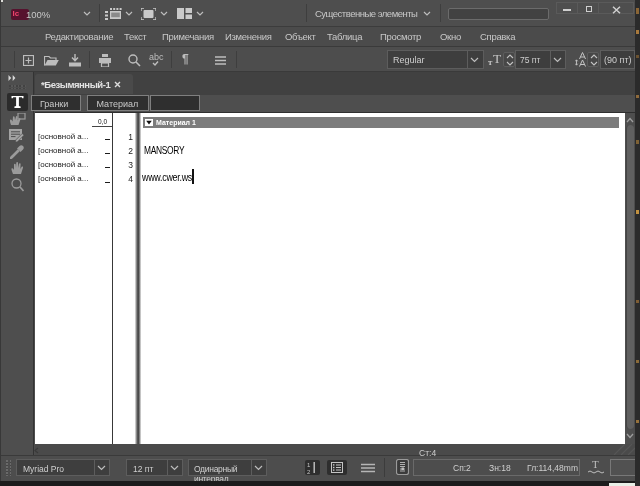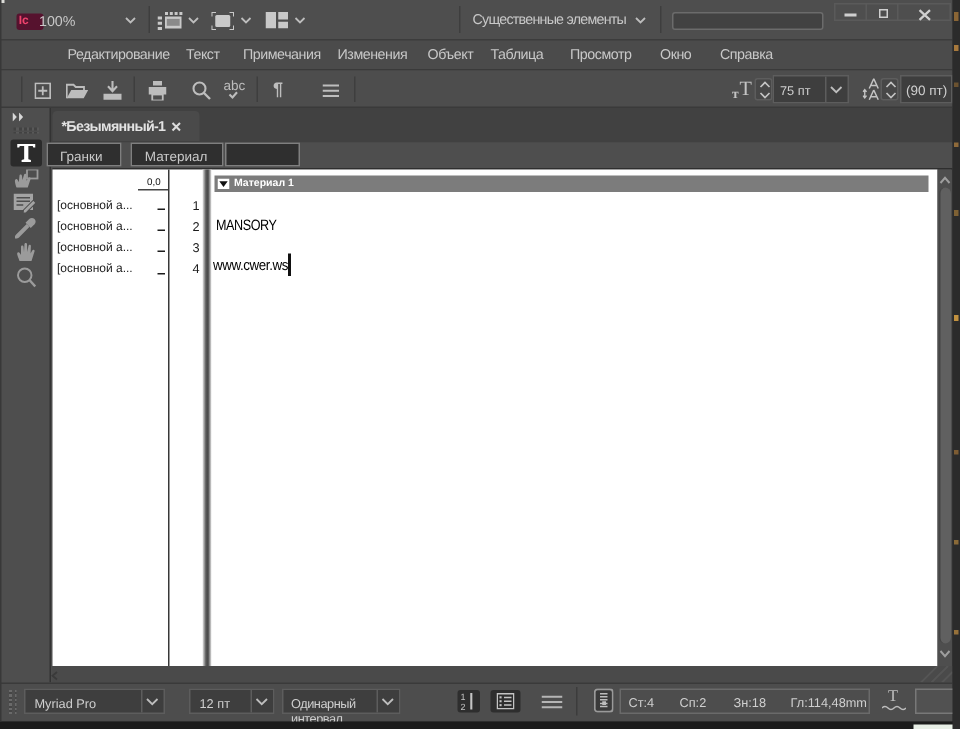--- a/index.html
+++ b/index.html
@@ -126,20 +126,27 @@
   <div class="abs" style="left:171px; top:51px; width:1px; height:17px; background:#3e3e3e;"></div>
 
   <span class="abs" style="left:182px; top:52px; color:#bdbdbd; font-size:12px; font-weight:bold;">¶</span>
 
   <svg class="abs" style="left:215px; top:56px;" width="11" height="9">
     <path d="M0 1 H11 M0 4.5 H11 M0 8 H11" stroke="#bdbdbd" stroke-width="1.4"></path>
   </svg>
   <div class="abs" style="left:236px; top:51px; width:1px; height:17px; background:#3e3e3e;"></div>
 
 
+  <div class="abs" style="left:387px; top:50px; width:97px; height:19px; background:#3e3e3e; border:1px solid #5d5d5d;">
+    <span style="position:absolute; left:5px; top:3.5px; color:#cfcfcf; font-size:9px;">Regular</span>
+    <div style="position:absolute; right:15px; top:0; width:1px; height:17px; background:#5d5d5d;"></div>
+    <svg style="position:absolute; right:4px; top:6px;" width="9" height="6">
+        <path d="M1 1l3.5 3.5 3.5-3.5" stroke="#bdbdbd" stroke-width="1.2" fill="none"></path>
+      </svg>
+  </div>
 
   <span class="abs" style="left:488px; top:57px; color:#c4c4c4; font-size:9px; font-family:'Liberation Serif',serif; font-weight:bold;">т</span>
   <span class="abs" style="left:493px; top:51px; color:#c4c4c4; font-size:13.5px; font-family:'Liberation Serif',serif;">T</span>
 
   <div class="abs" style="left:503px; top:52px; width:12px; height:15px; background:#474747; border:1px solid #5d5d5d; border-radius:2px;">
     <svg style="position:absolute; left:1.5px; top:1px;" width="8" height="5">
         <path d="M1 4l3-3L7 4" stroke="#c4c4c4" stroke-width="1.1" fill="none"></path>
       </svg>
     <svg style="position:absolute; left:1.5px; top:7.5px;" width="8" height="5">
         <path d="M1 1l3 3L7 1" stroke="#c4c4c4" stroke-width="1.1" fill="none"></path>
@@ -333,21 +340,21 @@
   <div class="abs" style="left:384px; top:458px; width:1px; height:19px; background:#3c3c3c;"></div>
 
   <svg class="abs" style="left:396px; top:459px;" width="13" height="16">
     <rect x="0.5" y="0.5" width="12" height="15" fill="#3a3a3a" stroke="#9a9a9a" stroke-width="1.2" rx="2"></rect>
     <path d="M4 3.5 H9 M4 5.5 H9 M4 7.5 H9" stroke="#bdbdbd" stroke-width="0.9"></path>
     <path d="M4 10 H9 M4 12 H9" stroke="#bdbdbd" stroke-width="0.9"></path>
     <rect x="5.5" y="8.5" width="2.5" height="2.5" fill="#bdbdbd"></rect>
   </svg>
 
   <div class="abs" style="left:413px; top:459px; width:167px; height:17px; background:#4d4d4d; border:1px solid #6a6a6a;"></div>
-  <span class="abs" style="left:419px; top:463px; color:#cfcfcf; font-size:8.5px;">Ст:4</span>
+  <span class="abs" style="left:419px; top:448px; color:#cfcfcf; font-size:8.5px;">Ст:4</span>
   <span class="abs" style="left:453px; top:463px; color:#cfcfcf; font-size:8.5px;">Сп:2</span>
   <span class="abs" style="left:489px; top:463px; color:#cfcfcf; font-size:8.5px;">Зн:18</span>
   <span class="abs" style="left:527px; top:463px; color:#cfcfcf; font-size:8.5px;">Гл:114,48mm</span>
 
   <span class="abs" style="left:592px; top:458px; color:#bdbdbd; font-size:11px; font-family:'Liberation Serif',serif;">T</span>
   <svg class="abs" style="left:588px; top:470px;" width="16" height="4">
       <path d="M0 2 q2 -2 4 0 q2 2 4 0 q2 -2 4 0 q2 2 4 0" stroke="#bdbdbd" stroke-width="1" fill="none"></path>
     </svg>
 
   <div class="abs" style="left:610px; top:459px; width:28px; height:17px; background:#515151; border:1px solid #787878;"></div>

